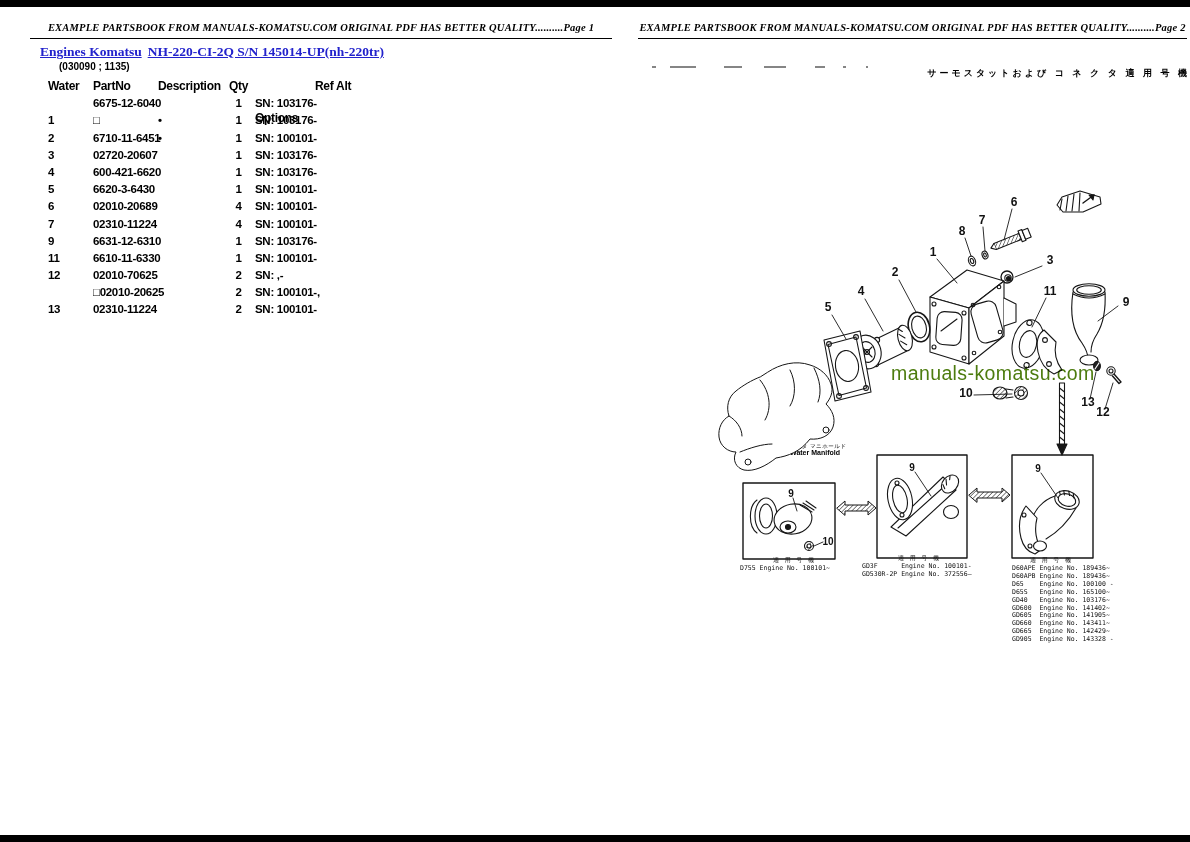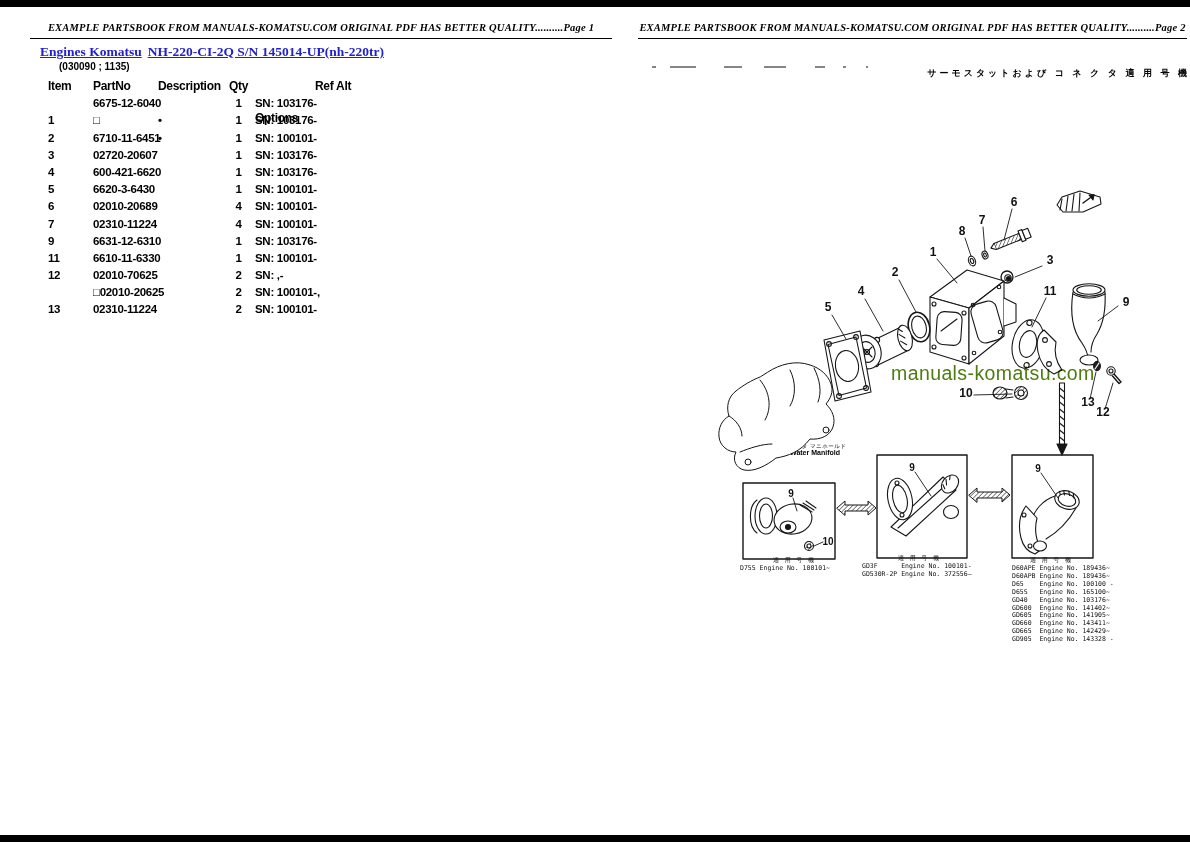--- a/index.html
+++ b/index.html
@@ -62,21 +62,21 @@
 <div class="pg pg1">
   <div class="pg-header">EXAMPLE PARTSBOOK FROM MANUALS-KOMATSU.COM ORIGINAL PDF HAS BETTER QUALITY..........Page 1</div>
 </div>
 <div class="link-line">
   <a href="#">Engines Komatsu</a><a href="#">NH-220-CI-2Q S/N 145014-UP(nh-220tr)</a>
 </div>
 <div class="code-line">(030090 ; 1135)</div>
 
 <div class="ptable">
   <div class="trow thead">
-    <div class="tcell c-item">Item</div>
+    <div class="tcell c-item">Water</div>
     <div class="tcell c-part">PartNo</div>
     <div class="tcell c-desc">Description</div>
     <div class="tcell c-qty">Qty</div>
     <div class="tcell c-options">Options</div>
     <div class="tcell c-ref">Ref Alt</div>
   </div>
   <div>
       <div class="trow">
         <div class="tcell c-item"></div>
         <div class="tcell c-part">6675-12-6040</div>

